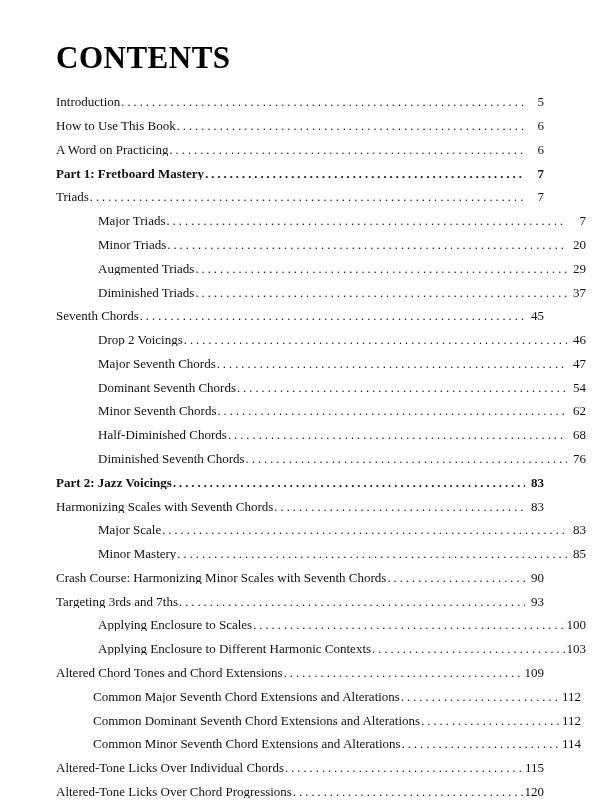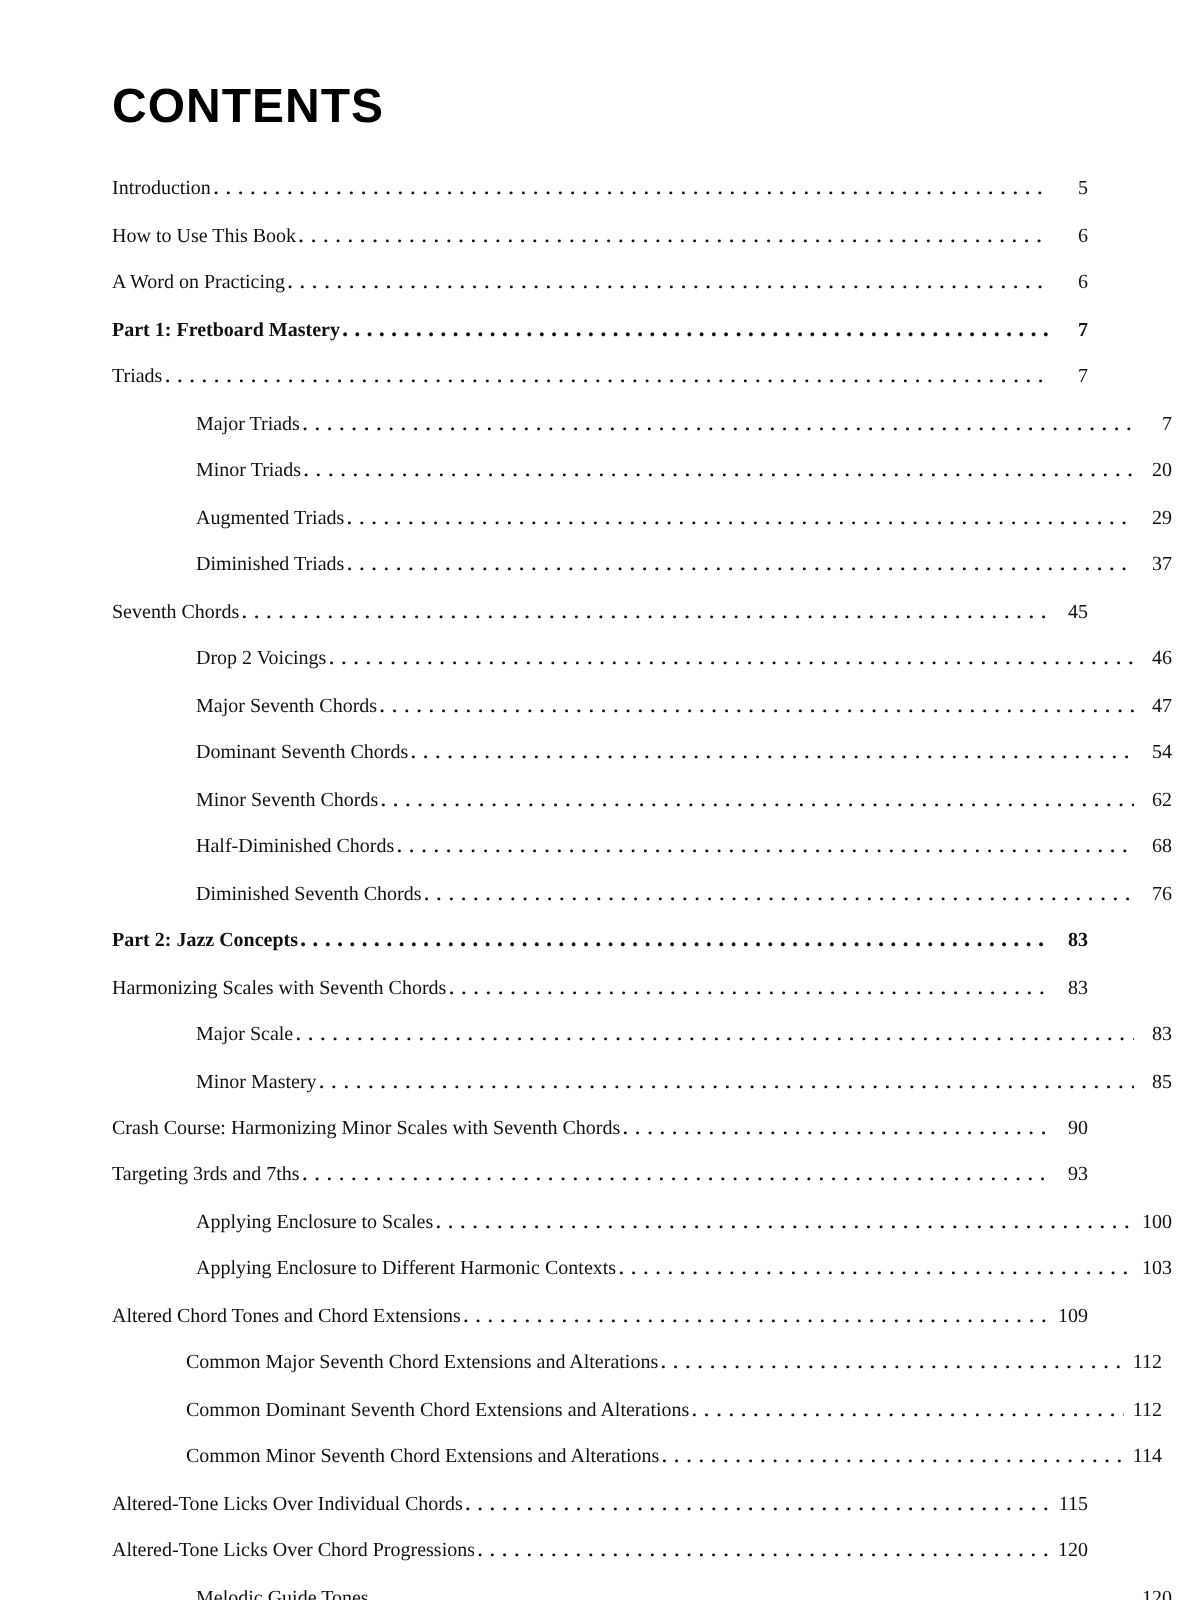--- a/index.html
+++ b/index.html
@@ -16,37 +16,37 @@
   }
   .page {
     position: relative;
     width: 600px;
     height: 800px;
     box-sizing: border-box;
     padding: 40px 56px 0 56px;
     background: #ffffff;
   }
   .page-title {
-    font-family: Liberation Sans, sans-serif;
+    font-family: Liberation Serif, serif;
     font-weight: bold;
-    font-size: 24px;
+    font-size: 31px;
     letter-spacing: 0.5px;
     margin: 0 0 14px 0;
     padding: 0;
     color: #000000;
   }
   .toc {
     display: block;
     width: 100%;
   }
   .toc-row {
     display: flex;
     align-items: baseline;
     width: 100%;
-    font-size: 10px;
+    font-size: 13px;
     line-height: 1.0;
     padding: 5.3px 0 5.2px 0;
     color: #111111;
     white-space: nowrap;
   }
   .toc-row.level-0 { padding-left: 0px; }
   .toc-row.level-1 { padding-left: 0px; margin-left: 37px; }
   .toc-row.level-2 { padding-left: 42px; }
   .toc-row.bold .toc-label,
   .toc-row.bold .toc-page,
@@ -157,21 +157,21 @@
         <span class="toc-label">Half-Diminished Chords</span>
         <span class="toc-dots"></span>
         <span class="toc-page">68</span>
       </div>
       <div class="toc-row level-2">
         <span class="toc-label">Diminished Seventh Chords</span>
         <span class="toc-dots"></span>
         <span class="toc-page">76</span>
       </div>
       <div class="toc-row level-0 bold">
-        <span class="toc-label">Part 2: Jazz Concepts</span>
+        <span class="toc-label">Part 2: Jazz Voicings</span>
         <span class="toc-dots"></span>
         <span class="toc-page">83</span>
       </div>
       <div class="toc-row level-0">
         <span class="toc-label">Harmonizing Scales with Seventh Chords</span>
         <span class="toc-dots"></span>
         <span class="toc-page">83</span>
       </div>
       <div class="toc-row level-2">
         <span class="toc-label">Major Scale</span>

